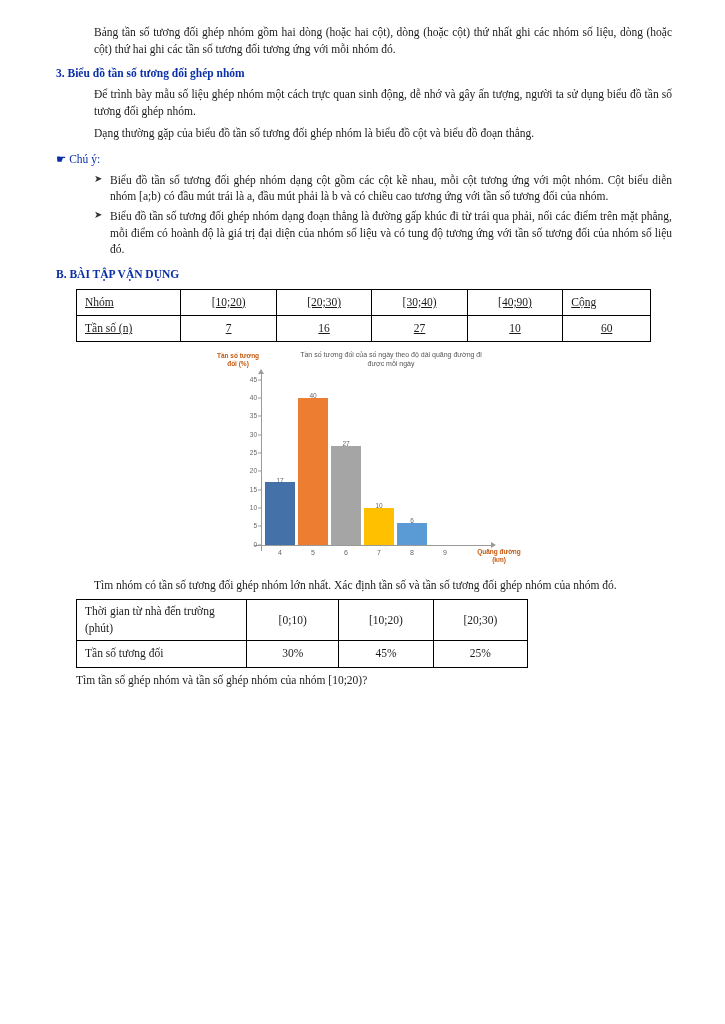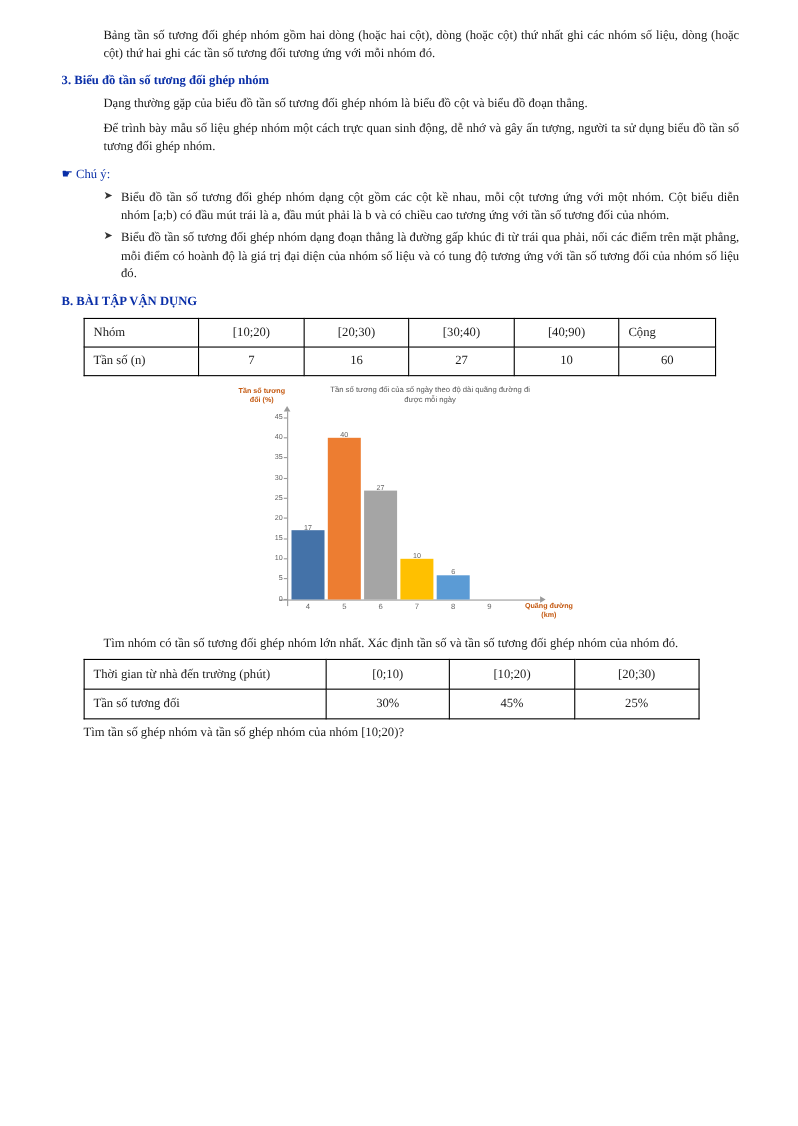--- a/index.html
+++ b/index.html
@@ -83,22 +83,22 @@
     border: 1px solid #000;
     padding: 3px 6px;
     text-align: center;
     font-weight: normal;
   }
   table.data td.left {
     text-align: left;
     padding-left: 8px;
   }
   .tbl1 { width: 575px; }
-  .tbl1 td { height: 19px; }
-  .tbl3 { width: 560px; }
+  .tbl1 td { height: 19px; text-decoration: underline; }
+  .tbl3 { width: 452px; }
   .tbl3 td { height: 20px; }
   .after-table { margin-left: 38px; }
   .chart-wrap {
     margin: 8px auto 2px auto;
     width: 330px;
   }
   .chart-box {
     position: relative;
     width: 330px;
     height: 225px;
@@ -220,22 +220,22 @@
 </head>
 <body>
 
 <div class="page">
   <div class="content">
 
     <p class="indent">Bảng tần số tương đối ghép nhóm gồm hai dòng (hoặc hai cột), dòng (hoặc cột) thứ nhất ghi các nhóm số liệu, dòng (hoặc cột) thứ hai ghi các tần số tương đối tương ứng với mỗi nhóm đó.</p>
 
     <p class="heading-blue">3. Biểu đồ tần số tương đối ghép nhóm</p>
 
+    <p class="indent">Để trình bày mẫu số liệu ghép nhóm một cách trực quan sinh động, dễ nhớ và gây ấn tượng, người ta sử dụng biểu đồ tần số tương đối ghép nhóm.</p>
     <p class="indent">Dạng thường gặp của biểu đồ tần số tương đối ghép nhóm là biểu đồ cột và biểu đồ đoạn thẳng.</p>
-    <p class="indent">Để trình bày mẫu số liệu ghép nhóm một cách trực quan sinh động, dễ nhớ và gây ấn tượng, người ta sử dụng biểu đồ tần số tương đối ghép nhóm.</p>
 
     <p class="note-head">
       <span>☛</span>
       <span>Chú ý:</span>
     </p>
 
     <div class="bullet-list">
       <div class="bullet-item">
         <span class="marker">➤</span>
         <span>Biểu đồ tần số tương đối ghép nhóm dạng cột gồm các cột kề nhau, mỗi cột tương ứng với một nhóm. Cột biểu diễn nhóm [a;b) có đầu mút trái là a, đầu mút phải là b và có chiều cao tương ứng với tần số tương đối của nhóm.</span>

